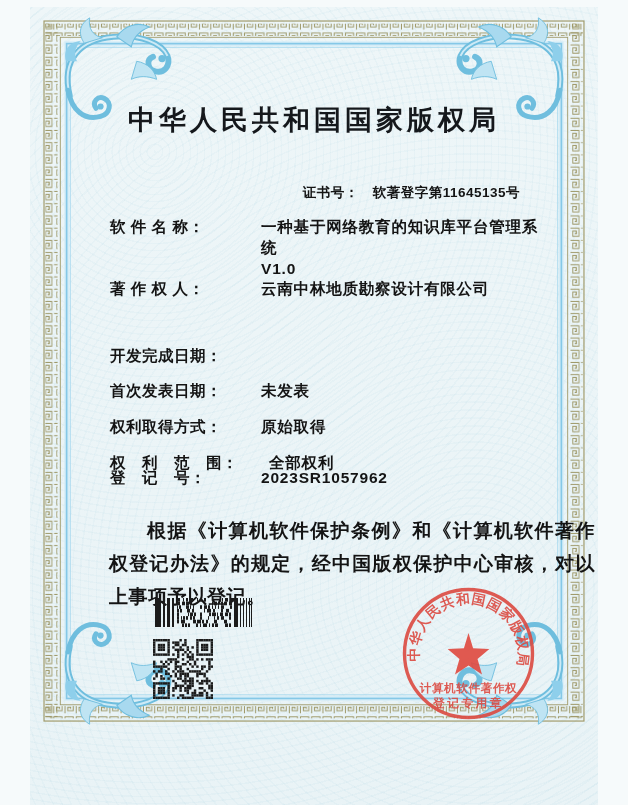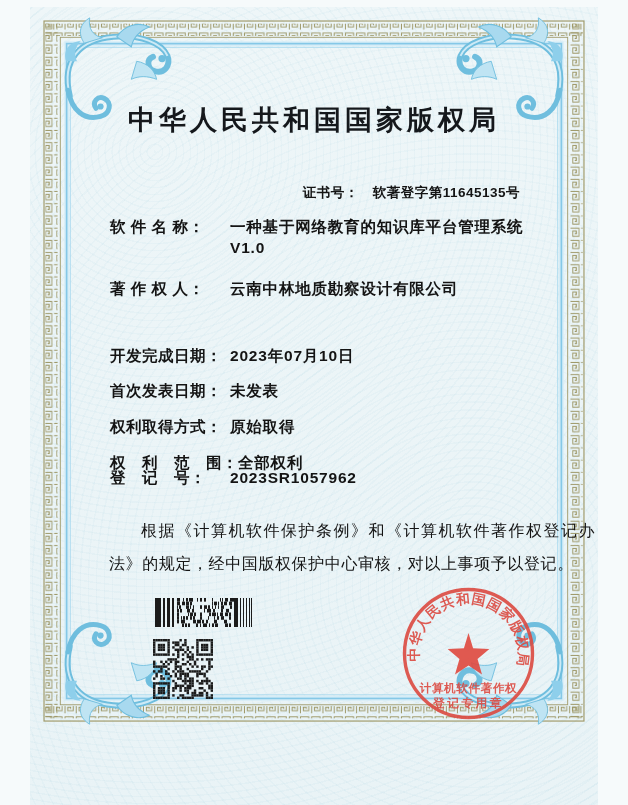--- a/index.html
+++ b/index.html
@@ -53,33 +53,34 @@
   }
   .cert-no .gap { display: inline-block; width: 14px; }
   .field-row {
     position: absolute;
     left: 80px; right: 50px;
     display: flex;
     align-items: flex-start;
     font-size: 15.5px;
     font-weight: 700;
     line-height: 21px;
+    gap: 31px;
   }
   .field-label {
     flex: 0 0 120px;
     white-space: nowrap;
     letter-spacing: 0.5px;
   }
   .field-value { letter-spacing: 0.8px; }
   .field-value .vline { display: block; }
   .statement {
     position: absolute;
     top: 507px; left: 79px; width: 486px;
-    font-size: 16px;
-    font-weight: 400;
+    font-size: 19px;
+    font-weight: 700;
     line-height: 33px;
     letter-spacing: 0.6px;
     text-indent: 2em;
     text-align: justify;
   }
   .barcode-wrap { position: absolute; left: 125px; top: 591px; }
   .qrcode-wrap  { position: absolute; left: 123px; top: 632px; }
   .seal-wrap {
     position: absolute;
     left: 363px; top: 571px;
@@ -165,21 +166,20 @@
       </span>
     </div>
 
     <div class="field-row" style="top:271px">
       <span class="field-label">著 作 权 人：</span>
       <span class="field-value">云南中林地质勘察设计有限公司</span>
     </div>
 
     <div class="field-row" style="top:338px">
       <span class="field-label">开发完成日期：</span>
-      <span class="field-value">2023年07月10日</span>
     </div>
 
     <div class="field-row" style="top:373px">
       <span class="field-label">首次发表日期：</span>
       <span class="field-value">未发表</span>
     </div>
 
     <div class="field-row" style="top:409px">
       <span class="field-label">权利取得方式：</span>
       <span class="field-value">原始取得</span>

